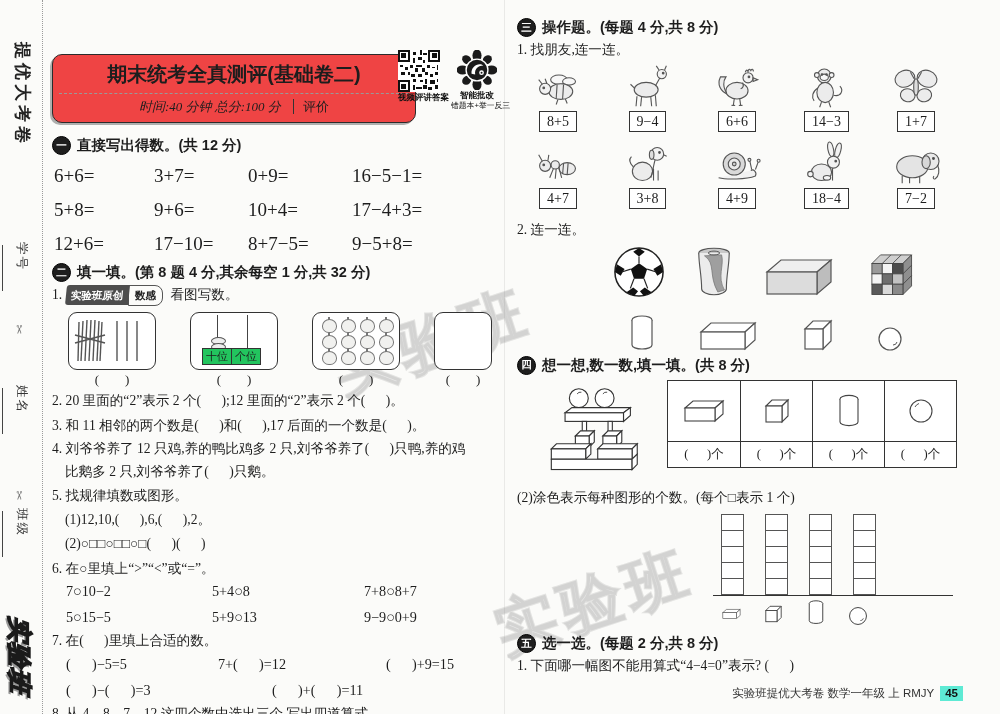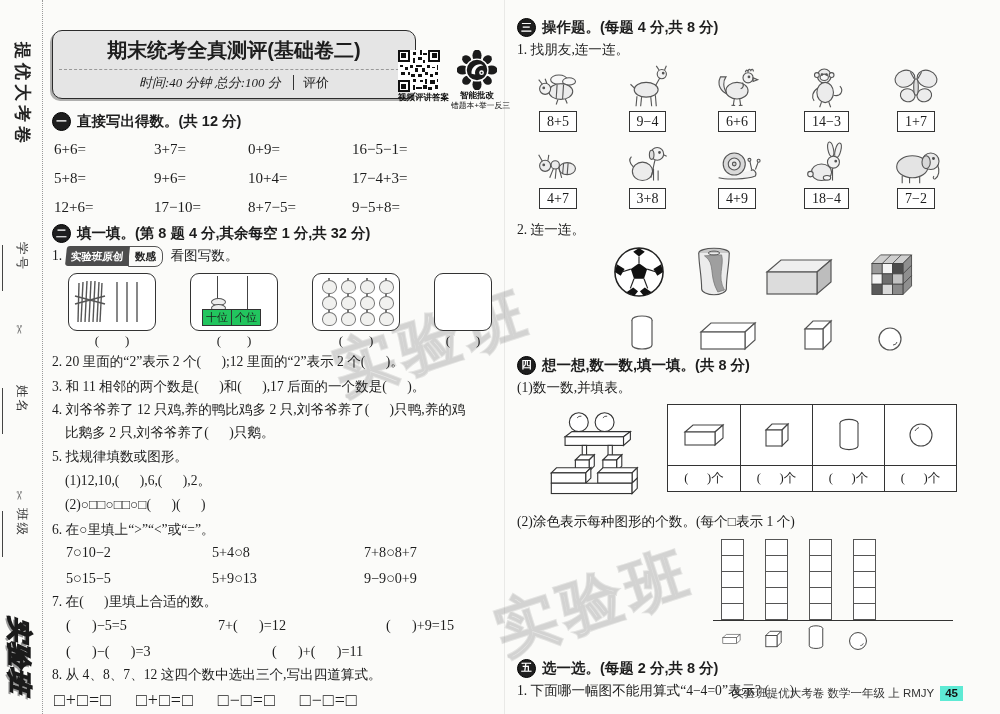--- a/index.html
+++ b/index.html
@@ -24,21 +24,21 @@
   .watermark{position:absolute;font-family:"Liberation Sans",sans-serif;font-weight:800;
              font-size:62px;letter-spacing:6px;color:rgba(130,130,130,0.16);
              -webkit-text-stroke:2px rgba(120,120,120,0.18);transform:rotate(-18deg);pointer-events:none;}
 
   
   .page-left{position:absolute;left:52px;top:30px;width:448px;}
   .page-right{position:absolute;left:517px;top:8px;width:440px;}
 
   
   .hdr{position:relative;width:342px;border:1.6px solid #2b2b2b;border-radius:10px;
-       padding:6px 10px 6px;box-shadow:-2px 2px 0 rgba(0,0,0,0.30);background:#e5e5e5;}
+       padding:6px 10px 6px;box-shadow:-2px 2px 0 rgba(0,0,0,0.30);background:#ef4444;margin-top:24px;}
   .hdr-title{text-align:center;font-family:"Liberation Sans",sans-serif;font-weight:700;font-size:20px;}
   .hdr-title .sub{font-weight:600;}
   .hdr-dash{border-top:1.3px dashed #999;margin:5px -4px 4px;}
   .hdr-meta{text-align:center;font-size:13px;font-style:italic;}
   .hdr-meta .sep{border-left:1.2px solid #333;margin-left:9px;padding-left:9px;font-style:normal;}
   .hdr-side{position:absolute;left:346px;top:20px;display:flex;gap:9px;}
   .qr-wrap{width:44px;text-align:center;}
   .qr-cap,.ai-cap,.ai-sub{font-family:"Liberation Sans",sans-serif;font-size:8.5px;font-weight:700;
           line-height:1.25;color:#111;white-space:nowrap;}
   .ai-sub{font-weight:400;font-size:7.8px;}
@@ -46,21 +46,21 @@
 
   
   .sec-head{display:flex;align-items:center;gap:6px;font-family:"Liberation Sans",sans-serif;
             font-weight:700;font-size:14.5px;}
   .sec-icon{width:17px;height:17px;min-width:17px;border-radius:50%;background:#1e1e1e;color:#fff;
             font-size:10.5px;display:flex;align-items:center;justify-content:center;
             font-family:"Liberation Sans",sans-serif;border:1px solid #000;}
 
   
   .probs{display:grid;grid-template-columns:100px 94px 104px 140px;row-gap:12px;
-         font-size:15px;margin:10px 0 0 2px;}
+         font-size:19px;margin:10px 0 0 2px;}
 
   .q{font-size:13.6px;line-height:1.72;margin:1px 0;}
   .q-ind{margin-left:13px;}
   .badge-origin{display:inline-block;background:#4d4d4d;color:#fff;font-family:"Liberation Sans",sans-serif;
         font-size:10.5px;font-weight:700;padding:1px 5px;border-radius:3px 0 0 3px;transform:skewX(-6deg);}
   .badge-sense{display:inline-block;border:1px solid #555;color:#222;font-family:"Liberation Sans",sans-serif;
         font-size:10.5px;font-weight:700;padding:0.5px 6px;border-radius:0 8px 8px 0;margin-right:4px;}
 
   .pic-row{display:flex;gap:34px;margin:6px 0 0 16px;}
   .pic{text-align:center;}
@@ -599,21 +599,20 @@
       <svg width="26" height="26" viewBox="0 0 26 26">
         <circle cx="13" cy="13" r="11" fill="#fff" stroke="#555" stroke-width="1.2"></circle>
         <path d="M16,19 a4,4 0 0 0 4,-3" fill="none" stroke="#555" stroke-width="1"></path>
       </svg>
     </div>
 
     <div class="sec-head">
       <span class="sec-icon" data-bind="sec4.num">四</span>
       <span data-bind="sec4.title">想一想,数一数,填一填。(共 8 分)</span>
     </div>
-    <div class="q" data-bind="sec4.q1">(1)数一数,并填表。</div>
 
     <div class="count-wrap">
       <svg width="128" height="100" viewBox="0 0 128 100">
         <g stroke="#333" stroke-width="1.3" fill="#fff">
           <circle cx="44" cy="13" r="11"></circle>
             <circle cx="74" cy="13" r="11"></circle>
           <path d="M42,8 a5,5 0 0 1 5,-2" fill="none" stroke-width="1"></path>
           <path d="M72,8 a5,5 0 0 1 5,-2" fill="none" stroke-width="1"></path>
           <polygon points="28,30 36,24 104,24 96,30"></polygon>
           <polygon points="96,30 104,24 104,33 96,40"></polygon>

